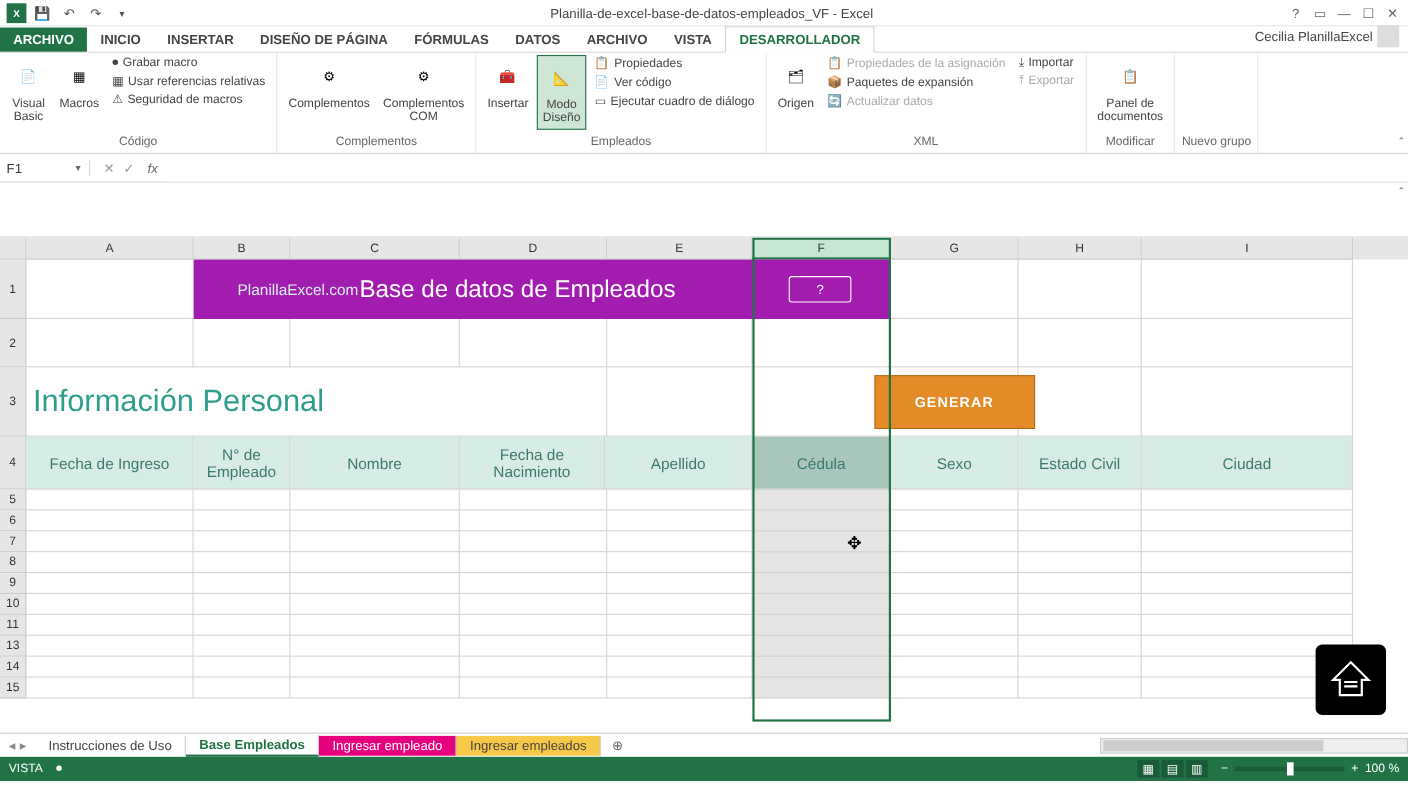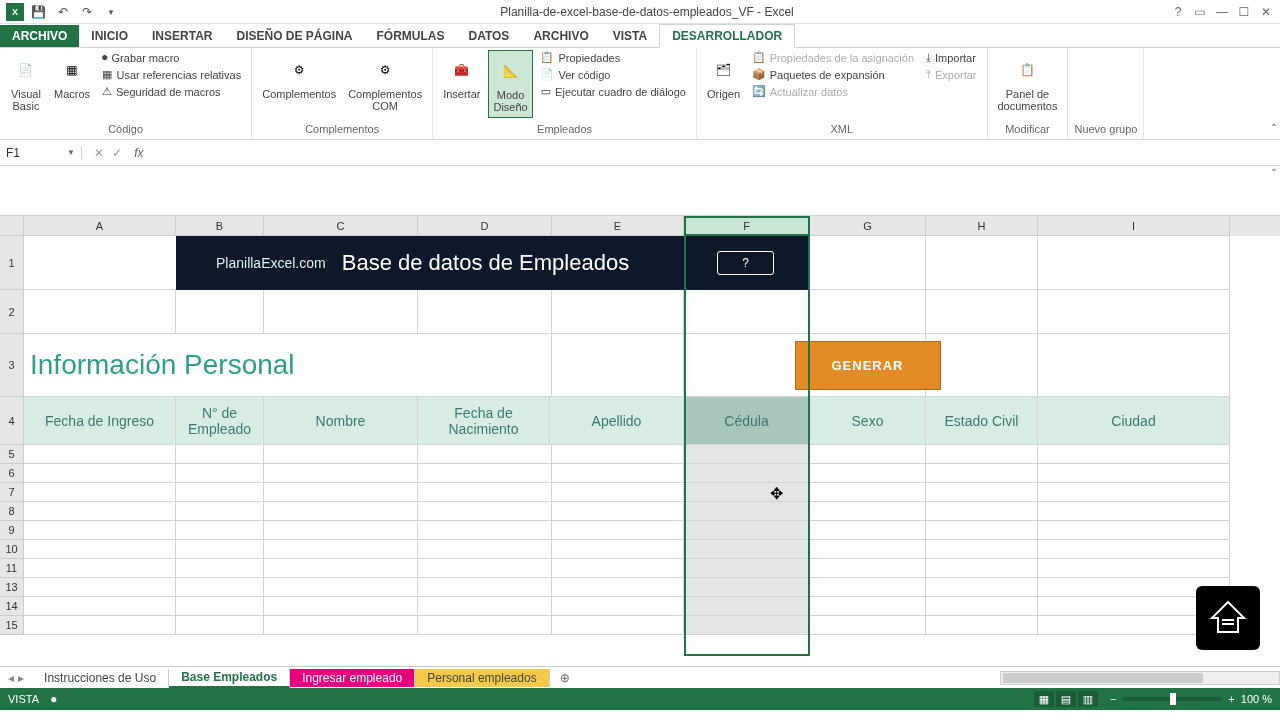--- a/index.html
+++ b/index.html
@@ -51,21 +51,21 @@
 .col-headers { display: flex; height: 20px; background: #e6e6e6; }
 .corner { width: 24px; background: #e6e6e6; border-right: 1px solid #ccc; border-bottom: 1px solid #ccc; }
 .col-h { border-right: 1px solid #ccc; border-bottom: 1px solid #ccc; text-align: center; font-size: 11px; color: #333; line-height: 20px; background:#e6e6e6;}
 .col-h.sel { background: #c8e6d4; border-bottom:2px solid #217346;}
 .rows { display: flex; flex-direction: column; }
 .row { display: flex; }
 .row-h { width: 24px; background: #e6e6e6; border-right: 1px solid #ccc; border-bottom: 1px solid #ccc; text-align: center; font-size: 11px; color: #333; display:flex;align-items:center;justify-content:center;}
 .cell { border-right: 1px solid #d4d4d4; border-bottom: 1px solid #d4d4d4; font-size: 12px; display:flex;align-items:center;justify-content:center;}
 
 
-.banner { background: #0f172a; color: #fff; height: 54px; display:flex; align-items:center; padding-left:40px; gap:16px;}
+.banner { background: #a21caf; color: #fff; height: 54px; display:flex; align-items:center; padding-left:40px; gap:1px;}
 .banner .site { font-size: 14px; color: #d8f0eb; }
 .banner .main { font-size: 22px; }
 .q-btn { border: 1px solid #fff; color: #fff; padding: 4px 24px; border-radius: 3px; margin-left: auto; margin-right: 36px; cursor:pointer;}
 .section-title { color: #2e9e8c; font-size: 28px; font-weight: 300; padding-left: 6px;}
 .th-cell { background: #d8ece6; color: #3a7a6e; font-size: 14px; text-align:center; display:flex;align-items:center;justify-content:center;}
 .generar { background: #e38b26; color: #fff; font-weight: bold; font-size: 13px; padding: 16px 36px; cursor:pointer; border:1px solid #b56b15; letter-spacing:1px;}
 .col-sel-overlay { position:absolute; top:0; left:0; border:2px solid #217346; background:rgba(160,160,160,0.18); pointer-events:none;}
 .th-cell.sel{ background:#a9c6bd;}
 
 
@@ -115,20 +115,24 @@
 <div class="ribbon-tabs">
   <div class="tab file">ARCHIVO</div>
   <div class="tab">INICIO</div>
   <div class="tab">INSERTAR</div>
   <div class="tab">DISEÑO DE PÁGINA</div>
   <div class="tab">FÓRMULAS</div>
   <div class="tab">DATOS</div>
   <div class="tab">ARCHIVO</div>
   <div class="tab">VISTA</div>
   <div class="tab active">DESARROLLADOR</div>
+  <div class="user">
+    <span>Cecilia PlanillaExcel</span>
+    <span style="width:20px;height:20px;background:#ddd;display:inline-block;"></span>
+  </div>
 </div>
 
 <div class="ribbon">
   <div class="ribbon-group">
     <div class="group-body">
       <div class="big-btn">
         <div class="icon">📄</div>
         <div class="lbl" style="white-space:pre-line;">Visual
 Basic</div>
       </div>
@@ -453,21 +457,21 @@
   </div>
 
 <div class="sheet-tabs">
   <div class="sheet-nav">
       <span>◂</span>
       <span>▸</span>
     </div>
   <div class="sheet-tab">Instrucciones de Uso</div>
   <div class="sheet-tab active">Base Empleados</div>
   <div class="sheet-tab pink">Ingresar empleado</div>
-  <div class="sheet-tab yellow">Personal empleados</div>
+  <div class="sheet-tab yellow">Ingresar empleados</div>
   <div class="sheet-add">⊕</div>
   <div class="hscroll">
       <div class="thumb"></div>
     </div>
 </div>
 
 <div class="status-bar">
   <span>VISTA</span>
   <span>⏺</span>
   <div class="views">

